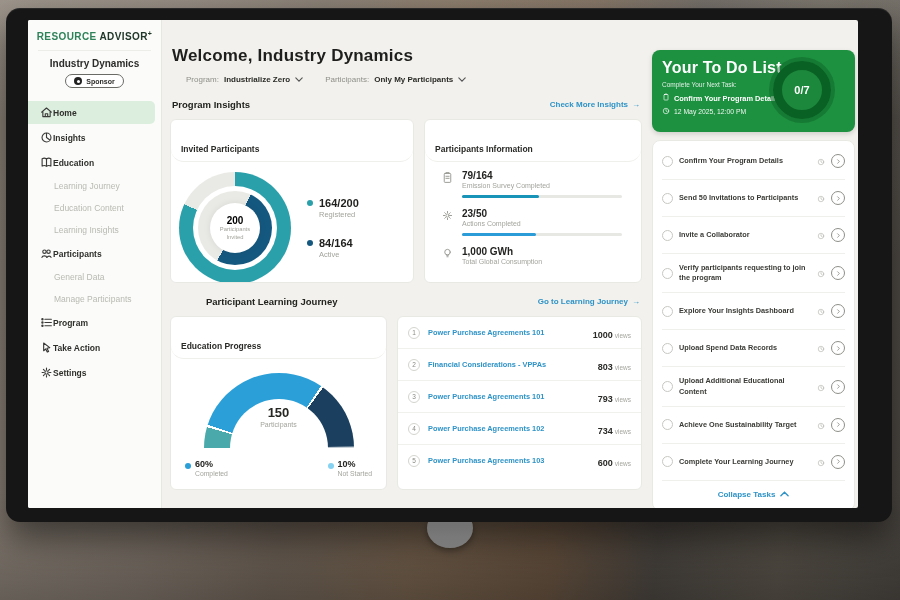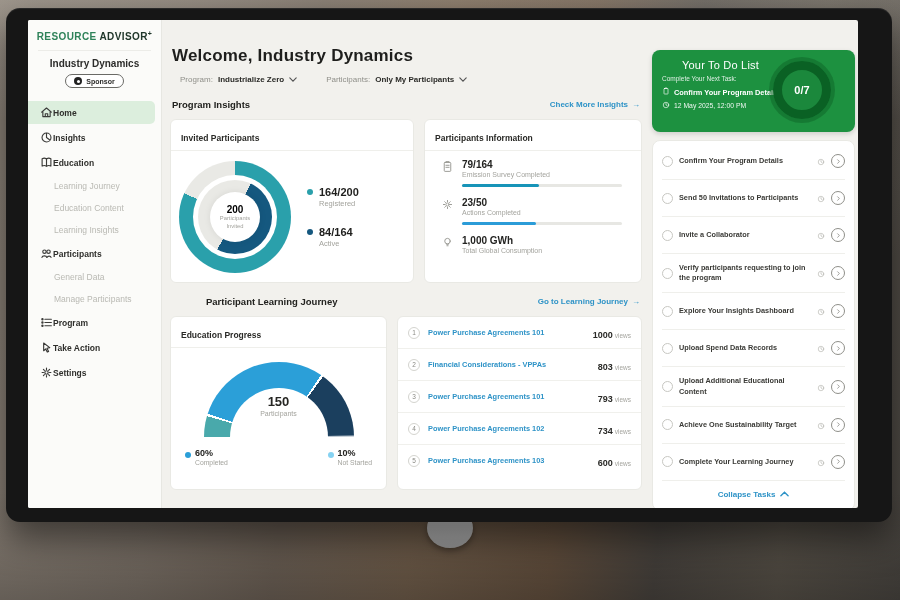--- a/index.html
+++ b/index.html
@@ -33,32 +33,32 @@
   .nav-item { display:flex; align-items:center; padding:5px 16px 5px 12px; margin:1px 6px 1px 0;
               font-size:8.5px; font-weight:700; color:#2f2f2c; cursor:default; }
   .nav-item.active { background:#dceedd; border-radius:0 5px 5px 0; }
   .nav-item.sub { padding-left:26px; color:#b9b9b3; font-weight:400; }
   .nav-icon { width:13px; height:13px; flex:none; }
   .nav-icon svg { width:13px; height:13px; stroke:#3a3a38; fill:none; stroke-width:1.4; stroke-linecap:round; stroke-linejoin:round; }
 
   
   .main { flex:1; padding:0 8px; }
   .welcome { font-size:17px; font-weight:700; color:#1e1e1c; margin:26px 0 0 2px; letter-spacing:.2px; }
-  .filters { display:flex; gap:29px; margin:9px 0 0 10px; align-items:center; }
+  .filters { display:flex; gap:22px; margin:9px 0 0 16px; align-items:center; }
   .filter { display:flex; gap:5px; align-items:center; font-size:8px; }
   .f-label { color:#8f8f89; }
   .f-value { font-weight:700; color:#2a2a27; }
   .chev svg { width:8px; height:5px; stroke:#555; fill:none; stroke-width:1.4; stroke-linecap:round; }
   .section-row { display:flex; justify-content:space-between; align-items:center; margin:15px 2px 9px; }
   .section-row.second { margin-top:13px;margin-left:36px; }
   .section-title { font-size:9.5px; font-weight:700; color:#22221f; }
   .section-link { font-size:8px; font-weight:700; color:#2e93c7; display:flex; gap:4px; align-items:center; cursor:pointer; }
   .cards { display:flex; gap:10px; align-items:flex-start; }
   .card { background:#fff; border:1px solid #e9e9e4; border-radius:6px; overflow:hidden; }
-  .card-h { padding:13px 10px 7px; border-bottom:1px solid #efefeb; font-size:8.5px; font-weight:700; color:#2a2a27; }
+  .card-h { padding:24px 10px 7px; border-bottom:1px solid #efefeb; font-size:8.5px; font-weight:700; color:#2a2a27;border-radius:13px; }
 
   .card-invited { width:244px; height:164px; }
   .invited-body { display:flex; align-items:center; padding:10px 8px; }
   .donut { position:relative; width:112px; height:112px; border-radius:50%; flex:none; }
   .donut-outer { position:absolute; inset:0; border-radius:50%; }
   .donut-gap { position:absolute; inset:14px; border-radius:50%; background:#fff; }
   .donut-inner { position:absolute; inset:19px; border-radius:50%; }
   .donut-hole { position:absolute; inset:31px; border-radius:50%; background:#fff; box-shadow:0 0 7px rgba(0,0,0,.08);
                 display:flex; flex-direction:column; align-items:center; justify-content:center; }
   .donut-val { font-size:10px; font-weight:700; color:#26262
@@ -99,21 +99,21 @@
   .rank { width:12px; height:12px; border:1px solid #d4d4cf; border-radius:50%; font-size:6.5px; color:#8a8a84;
           display:flex; align-items:center; justify-content:center; flex:none; }
   .l-title { flex:1; font-size:7.4px; font-weight:700; color:#2e93c7; cursor:pointer; }
   .l-views-num { font-size:9px; font-weight:700; color:#2a2a27; }
   .l-views { font-size:6.5px; color:#a5a59f; margin-left:2px; }
 
   
   .rightpanel { width:208px; min-width:208px; padding:30px 3px 0 2px; }
   .todo-head { background:#1d9140; border-radius:8px; padding:9px 10px; color:#fff; position:relative; height:82px;
                box-shadow:0 2px 5px rgba(0,0,0,.15); }
-  .todo-title { font-size:11px; font-weight:400; letter-spacing:.2px;margin-left:20px; }
+  .todo-title { font-size:16px; font-weight:700; letter-spacing:.2px; }
   .todo-sub { font-size:6.5px; color:rgba(255,255,255,.85); margin-top:4px; }
   .todo-task { display:flex; gap:4px; align-items:center; font-size:7.4px; font-weight:700; margin-top:5px; }
   .todo-due { display:flex; gap:4px; align-items:center; font-size:6.8px; margin-top:4px; color:rgba(255,255,255,.92); }
   .w-icon svg { width:8px; height:8px; stroke:#fff; fill:none; stroke-width:1.3; stroke-linecap:round; stroke-linejoin:round; }
   .todo-ring { position:absolute; right:24px; top:11px; width:58px; height:58px; border-radius:50%;
                border:9px solid #0a6124; background:rgba(0,0,0,.06); box-shadow:0 0 0 4px rgba(9,80,30,.35);
                display:flex; align-items:center; justify-content:center; font-size:11px; font-weight:700; color:#fff; }
   .tasks-card { background:#fff; border:1px solid #e9e9e4; border-radius:8px; margin-top:8px; padding:2px 9px; }
   .task { display:flex; align-items:center; gap:6px; padding:9px 0; border-bottom:1px solid #efefeb; cursor:pointer; }
   .t-check { width:11px; height:11px; border:1px solid #c7c7c2; border-radius:50%; flex:none; background:#fff; }

